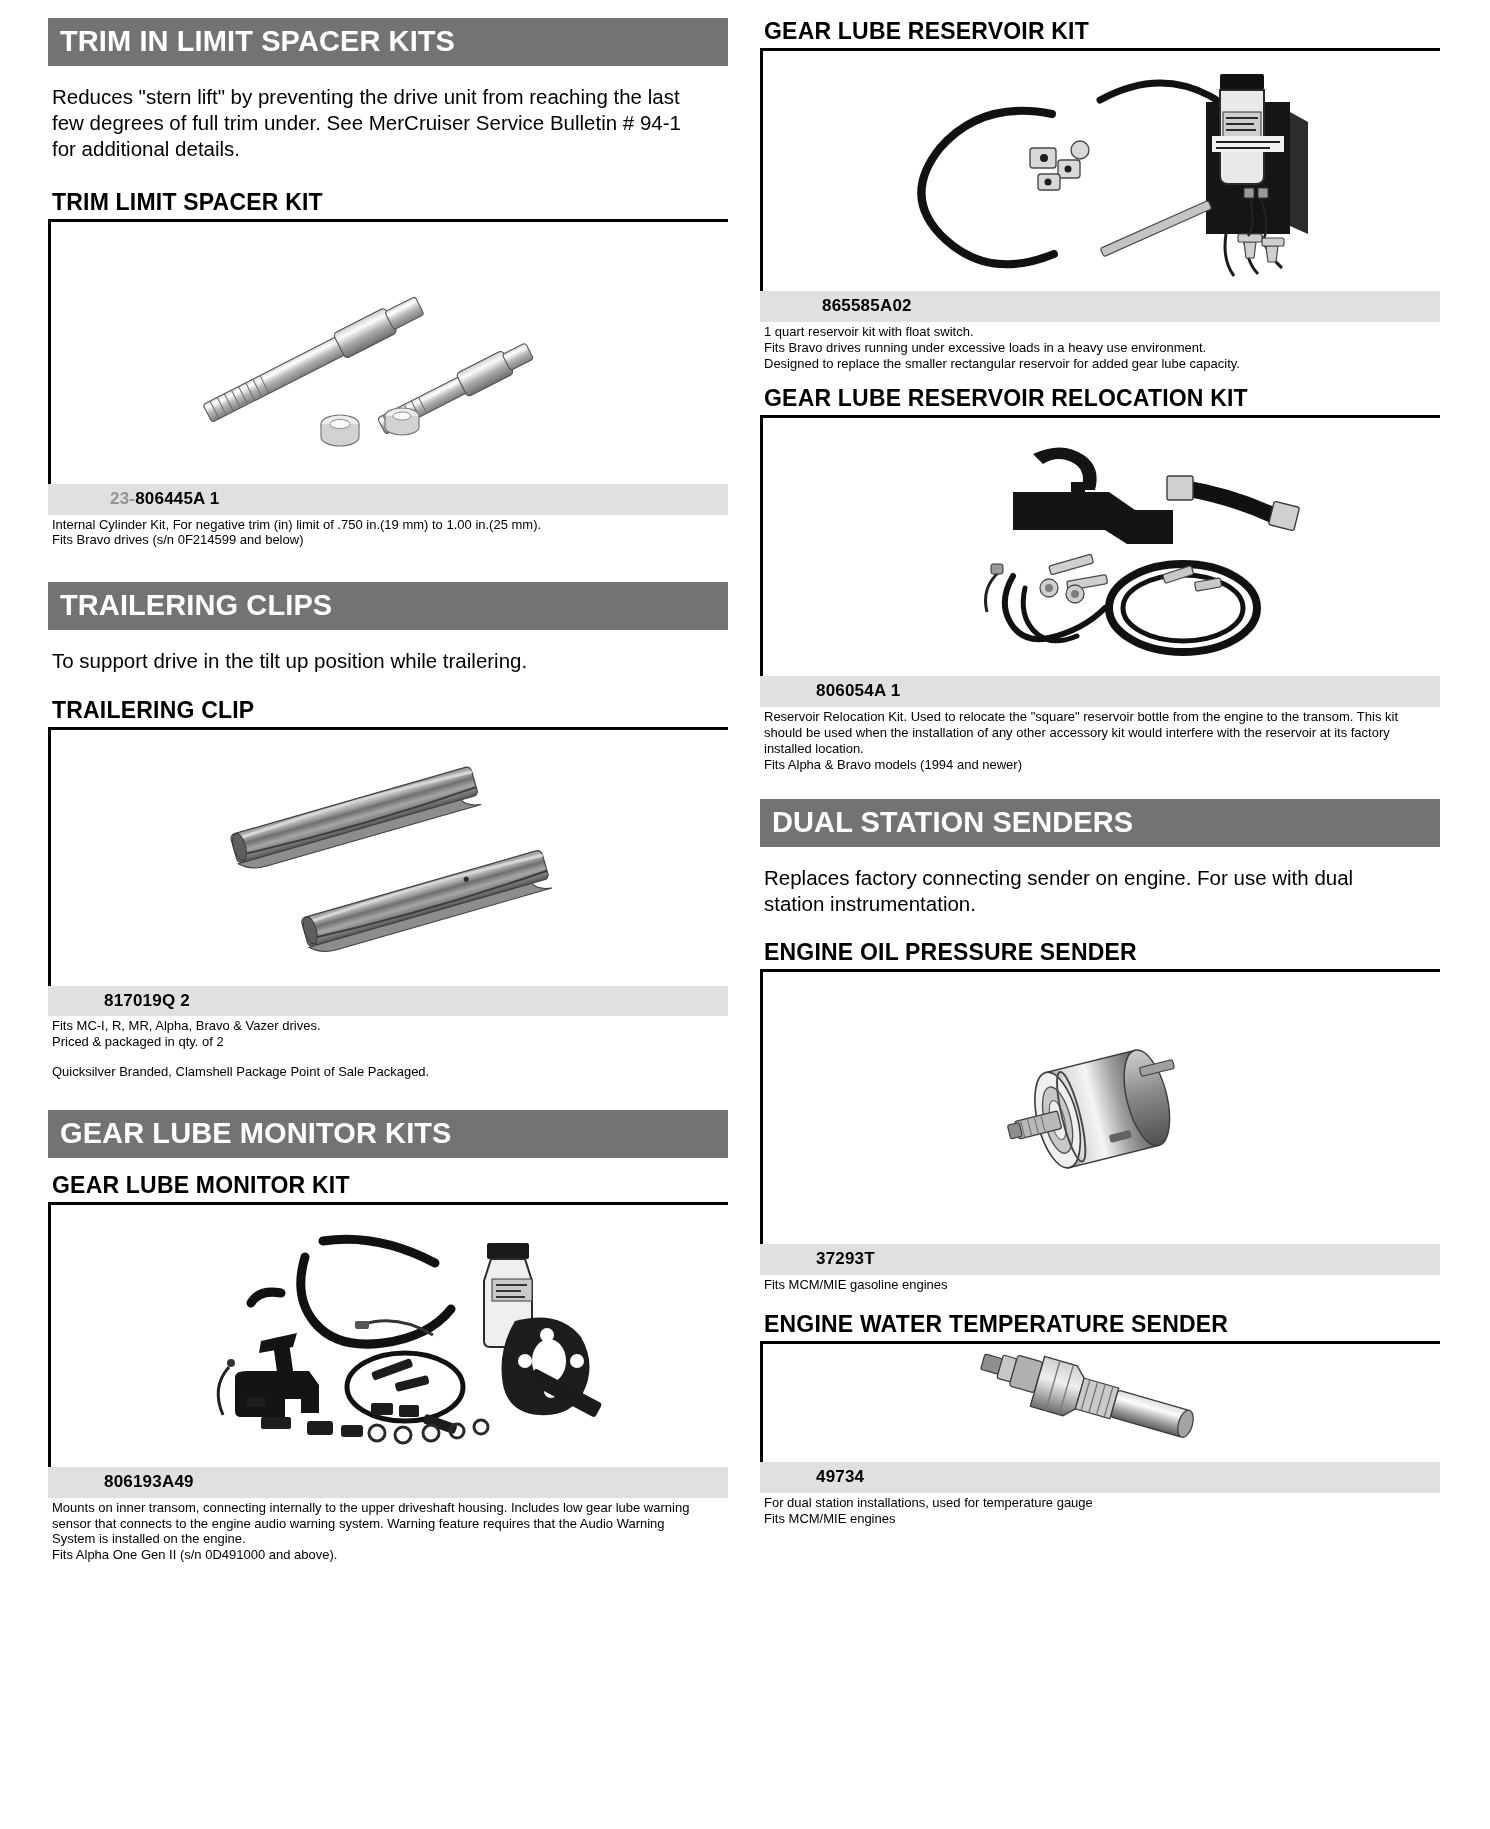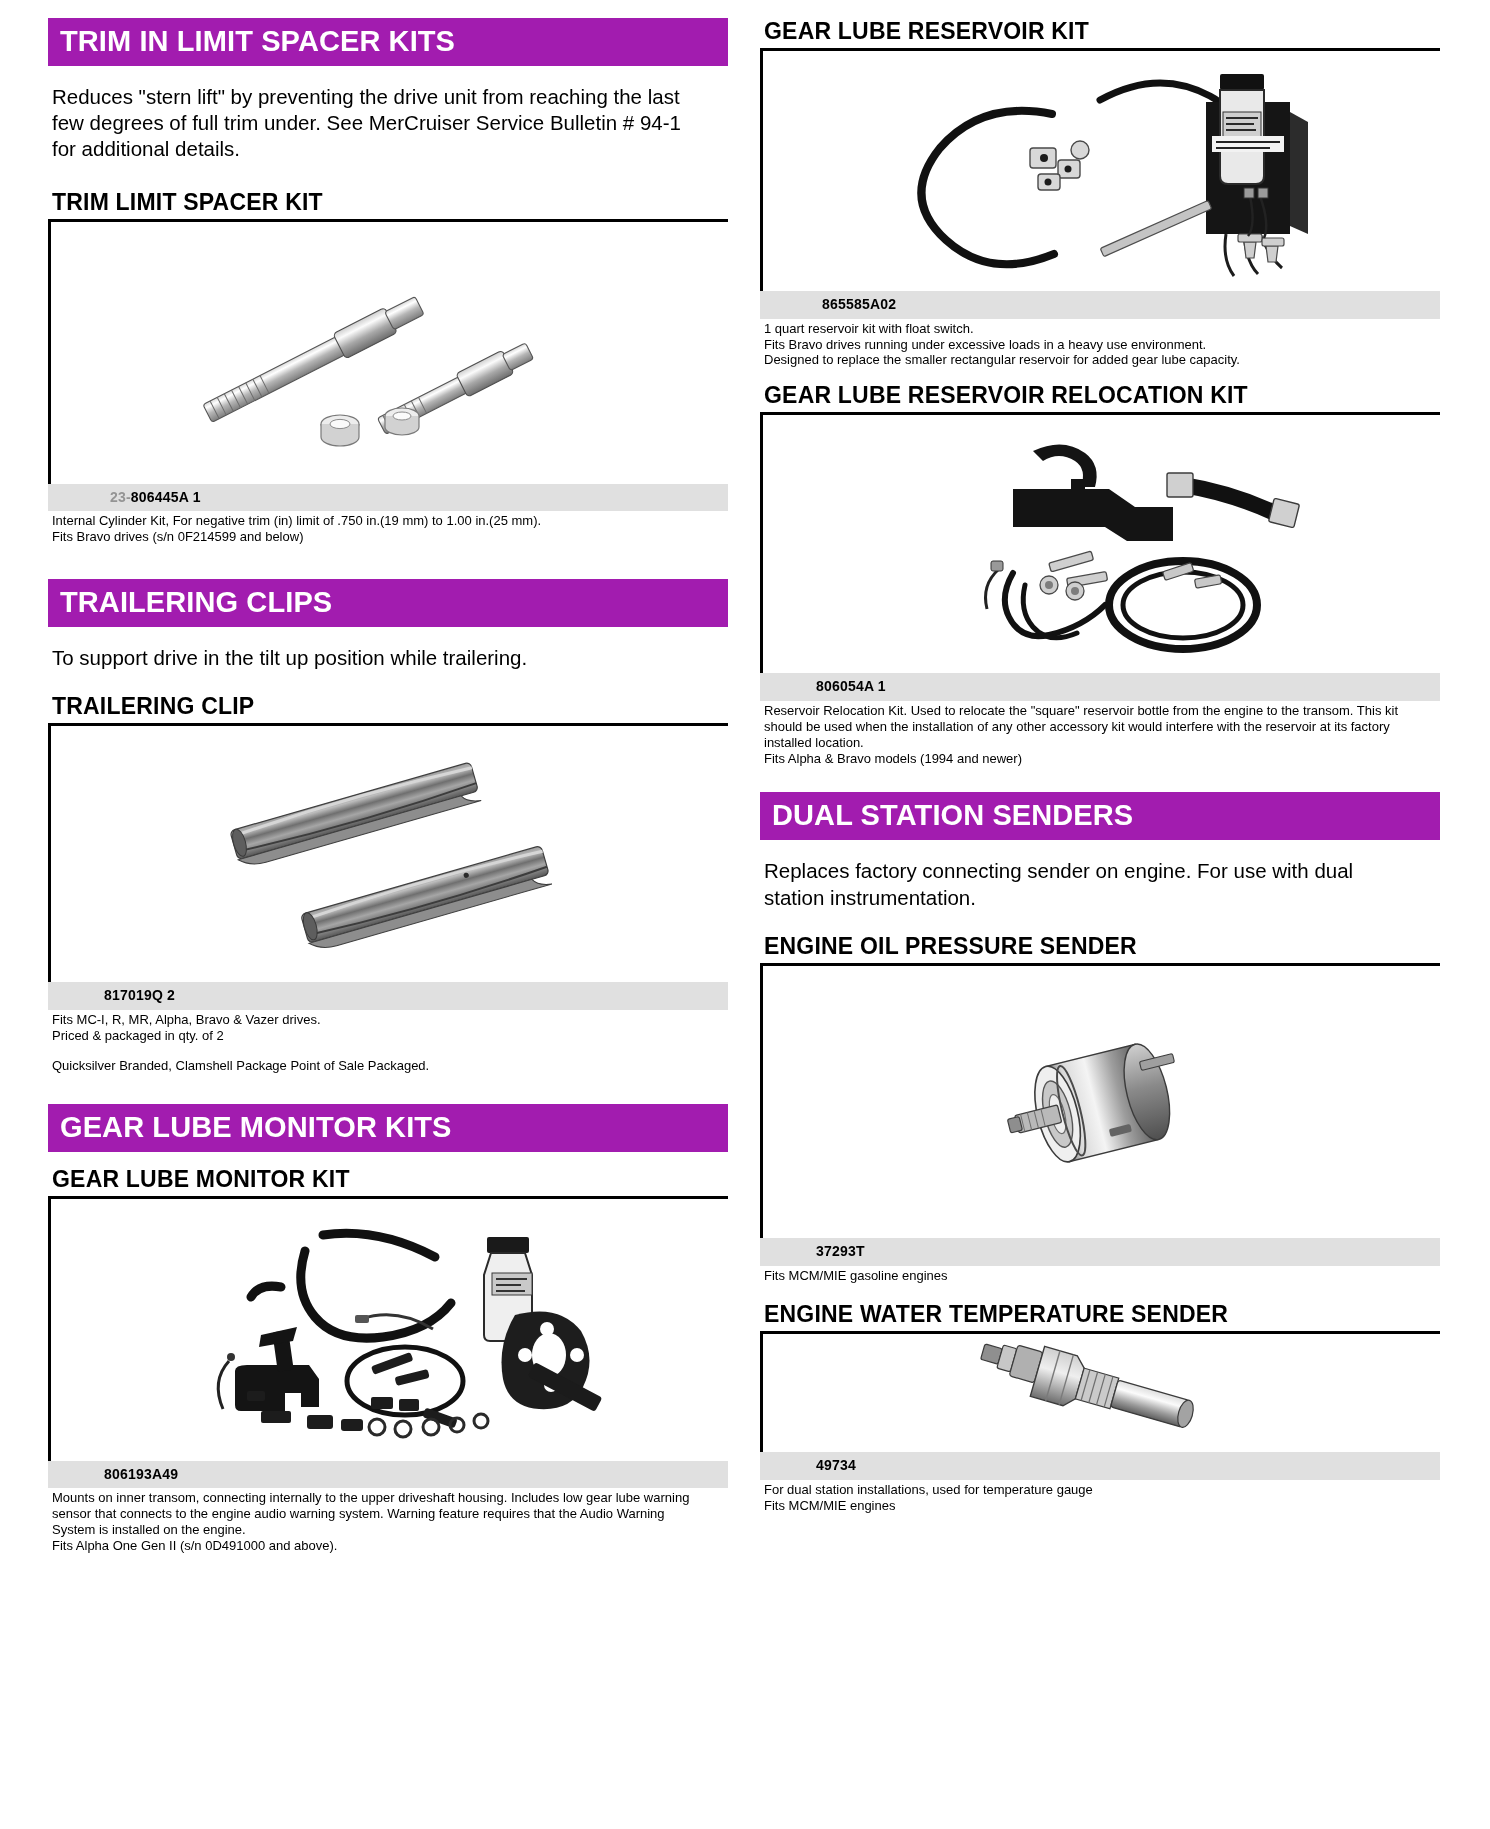--- a/index.html
+++ b/index.html
@@ -20,21 +20,21 @@
     padding: 18px 30px 0 30px;
     display: flex;
     gap: 24px;
   }
   .col { width: 680px; flex: 0 0 680px; }
   .col-left { margin-left: 18px; }
   .col-right { margin-left: 8px; }
 
   
   .banner {
-    background: #a21caf;
+    background: #737373;
     color: #ffffff;
     font-size: 29px;
     font-weight: bold;
     letter-spacing: 0.1px;
     padding: 9px 0 10px 12px;
     line-height: 1.0;
     margin: 0 0 18px 0;
     white-space: nowrap;
   }
 
@@ -66,21 +66,21 @@
     background: #fff;
   }
   .img-inner {
     width: 100%; height: 100%;
     display: flex; align-items: center; justify-content: center;
   }
 
   
   .partbar {
     background: #e0e0e0;
-    font-size: 14px;
+    font-size: 17px;
     font-weight: bold;
     padding: 6px 0 7px 62px;
     line-height: 1.05;
     letter-spacing: 0.2px;
   }
   .partbar .prefix { color: #949494; font-weight: bold; }
   .partbar.indent-sm { padding-left: 56px; }
 
   
   .desc {

